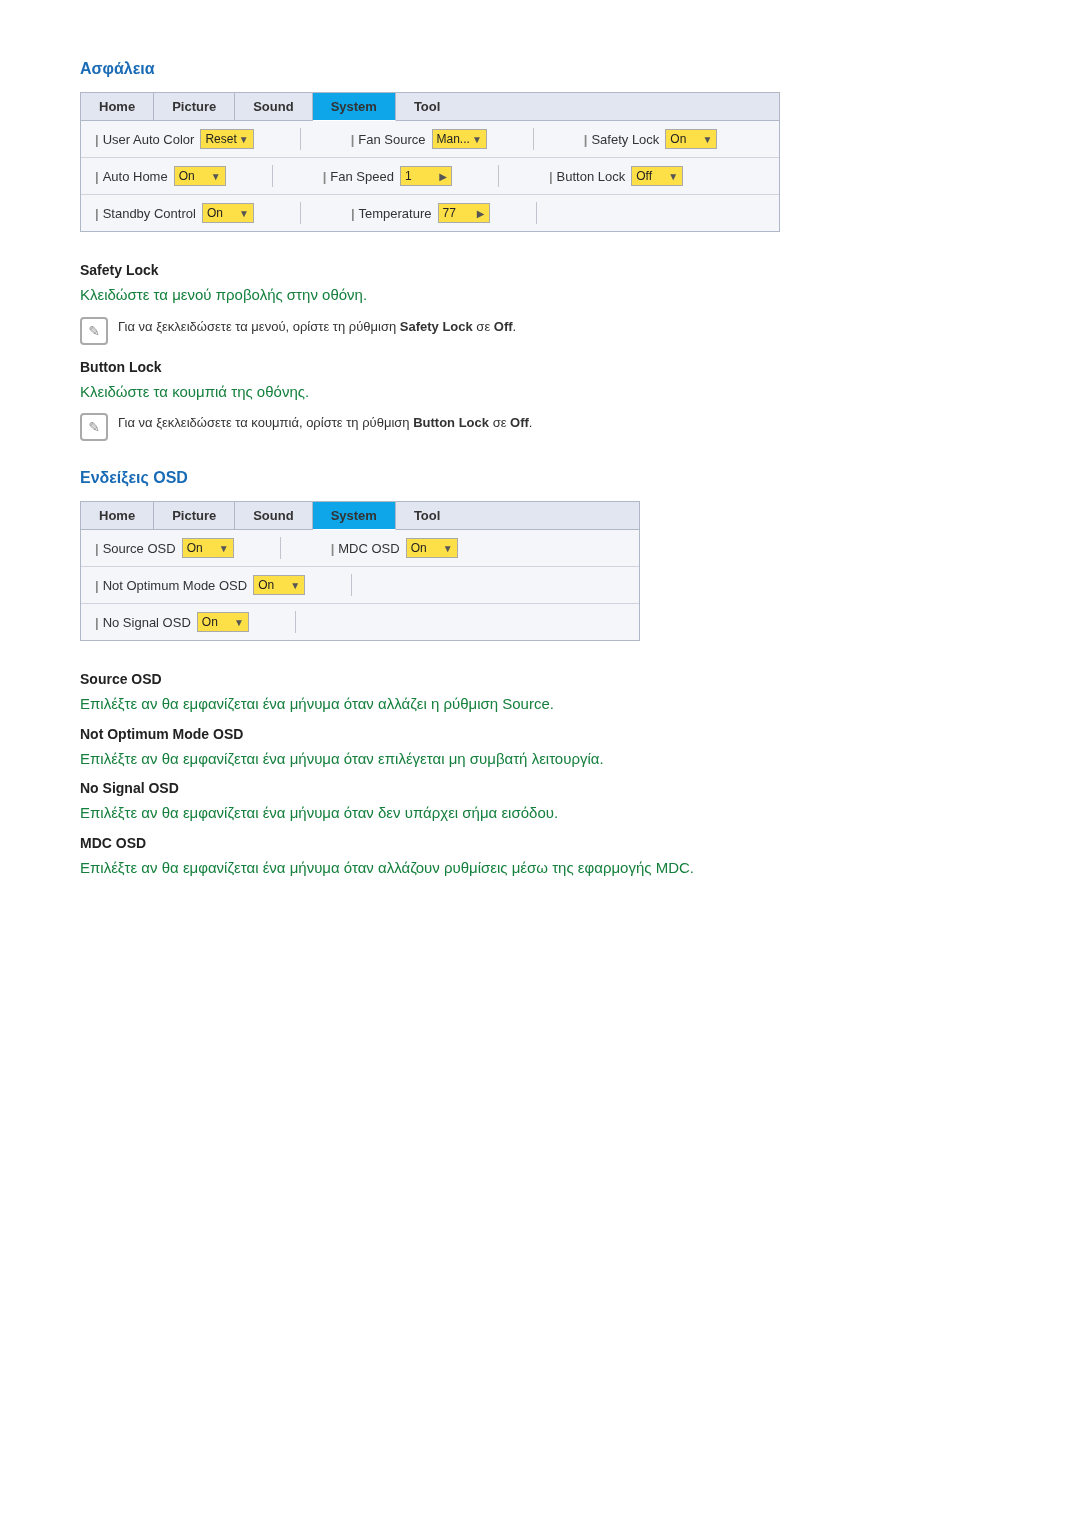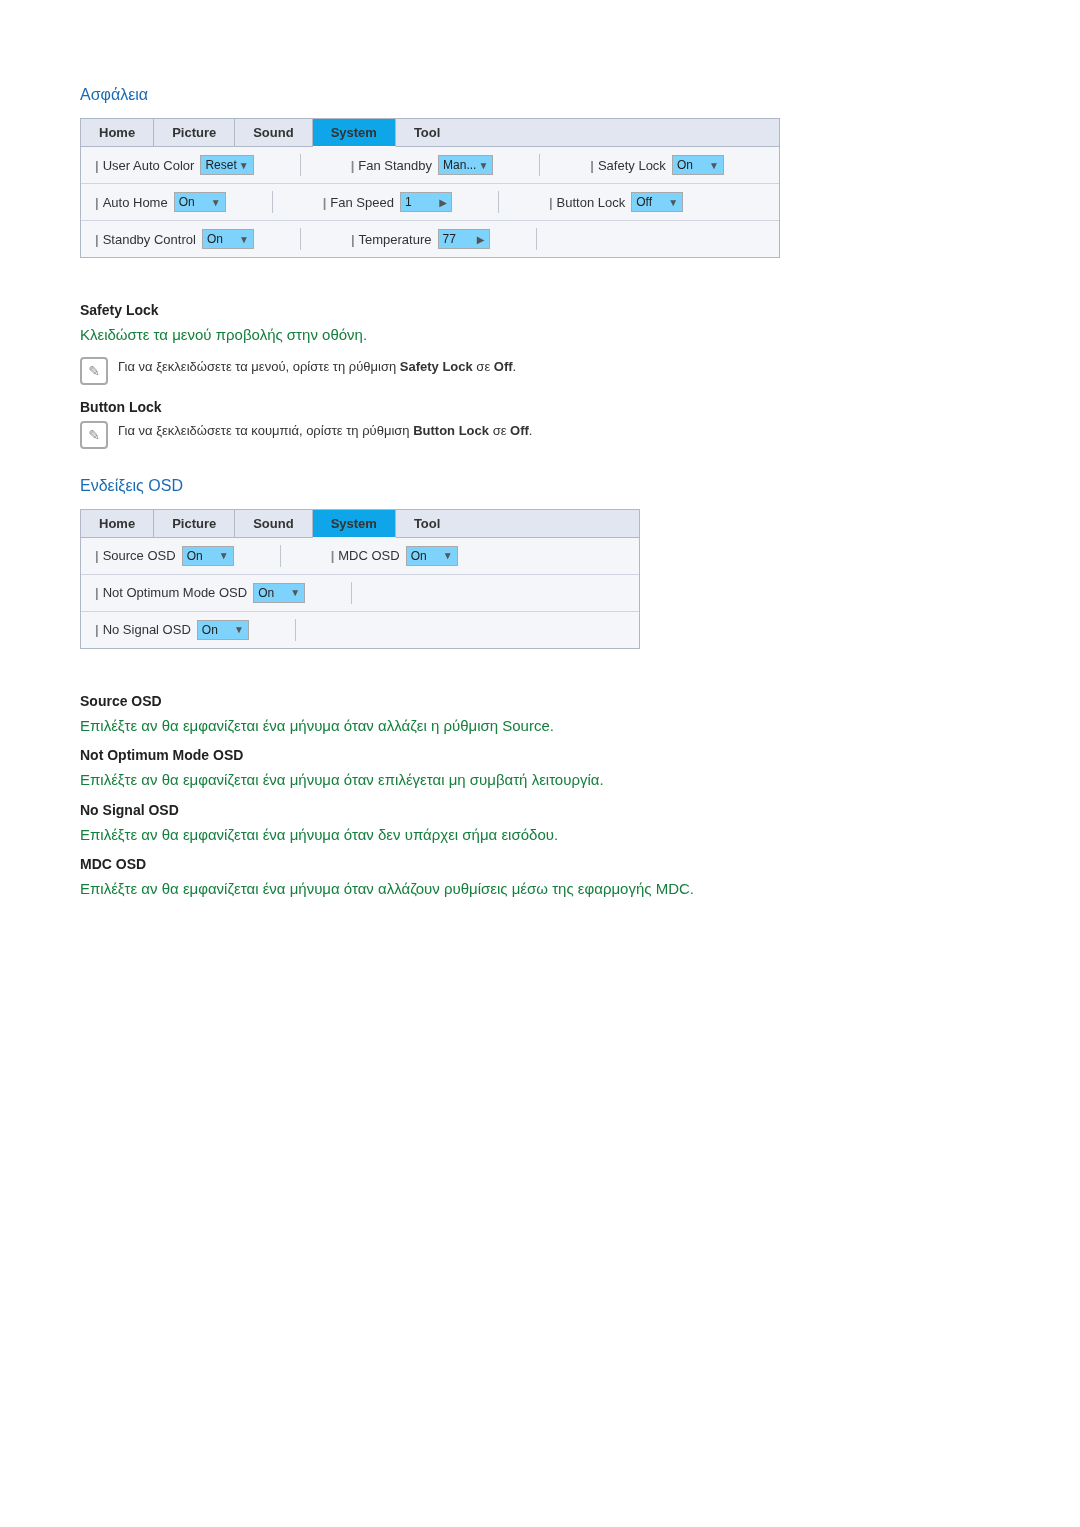--- a/index.html
+++ b/index.html
@@ -8,28 +8,27 @@
       font-family: Arial, sans-serif;
       font-size: 14px;
       color: #222;
       padding: 60px 80px;
       max-width: 1080px;
     }
 
     .section-title {
       color: #1a6bb5;
       font-size: 16px;
-      font-weight: normal;
+      font-weight: bold;
       margin-bottom: 14px;
-      margin-top: 26px;
     }
 
     .table-container {
       border: 1px solid #b0b8c8;
-      margin-bottom: 32px;
+      margin-bottom: 18px;
       background: #f5f6fa;
       display: inline-block;
       min-width: 560px;
       width: 100%;
       max-width: 700px;
     }
 
     .tab-row {
       display: flex;
       background: #e2e6f0;
@@ -89,21 +88,21 @@
       content: '|';
       color: #888;
       margin-right: 4px;
       font-weight: bold;
     }
 
     .select-control {
       display: inline-flex;
       align-items: center;
       border: 1px solid #aaa;
-      background: #7dd3fc;
+      background: #fde047;
       padding: 2px 4px;
       font-size: 12px;
       min-width: 52px;
       justify-content: space-between;
       margin-left: 6px;
     }
 
     .select-arrow {
       font-size: 10px;
       color: #555;
@@ -200,21 +199,21 @@
         <div class="data-row">
           <div class="data-col">
             <span class="data-col-label">User Auto Color</span>
             <div class="select-control">
               <span>Reset</span>
               <span class="select-arrow">▼</span>
             </div>
           </div>
           <div class="col-divider"></div>
           <div class="data-col">
-            <span class="data-col-label">Fan Standby</span>
+            <span class="data-col-label">Fan Source</span>
             <div class="select-control">
               <span>Man...</span>
               <span class="select-arrow">▼</span>
             </div>
           </div>
           <div class="col-divider"></div>
           <div class="data-col">
             <span class="data-col-label">Safety Lock</span>
             <div class="select-control">
               <span>On</span>
@@ -277,20 +276,21 @@
     <div class="section-text">Κλειδώστε τα μενού προβολής στην οθόνη.</div>
     <div class="note-box">
       <div class="note-icon">✎</div>
       <div class="note-text">
         Για να ξεκλειδώσετε τα μενού, ορίστε τη ρύθμιση <strong>Safety Lock</strong> σε <strong>Off</strong>.
       </div>
     </div>
 
     
     <div class="section-subtitle">Button Lock</div>
+    <div class="section-text">Κλειδώστε τα κουμπιά της οθόνης.</div>
     <div class="note-box">
       <div class="note-icon">✎</div>
       <div class="note-text">
         Για να ξεκλειδώσετε τα κουμπιά, ορίστε τη ρύθμιση <strong>Button Lock</strong> σε <strong>Off</strong>.
       </div>
     </div>
   </div>
 
   <div class="main-section">
     <div class="section-title">Ενδείξεις OSD</div>

